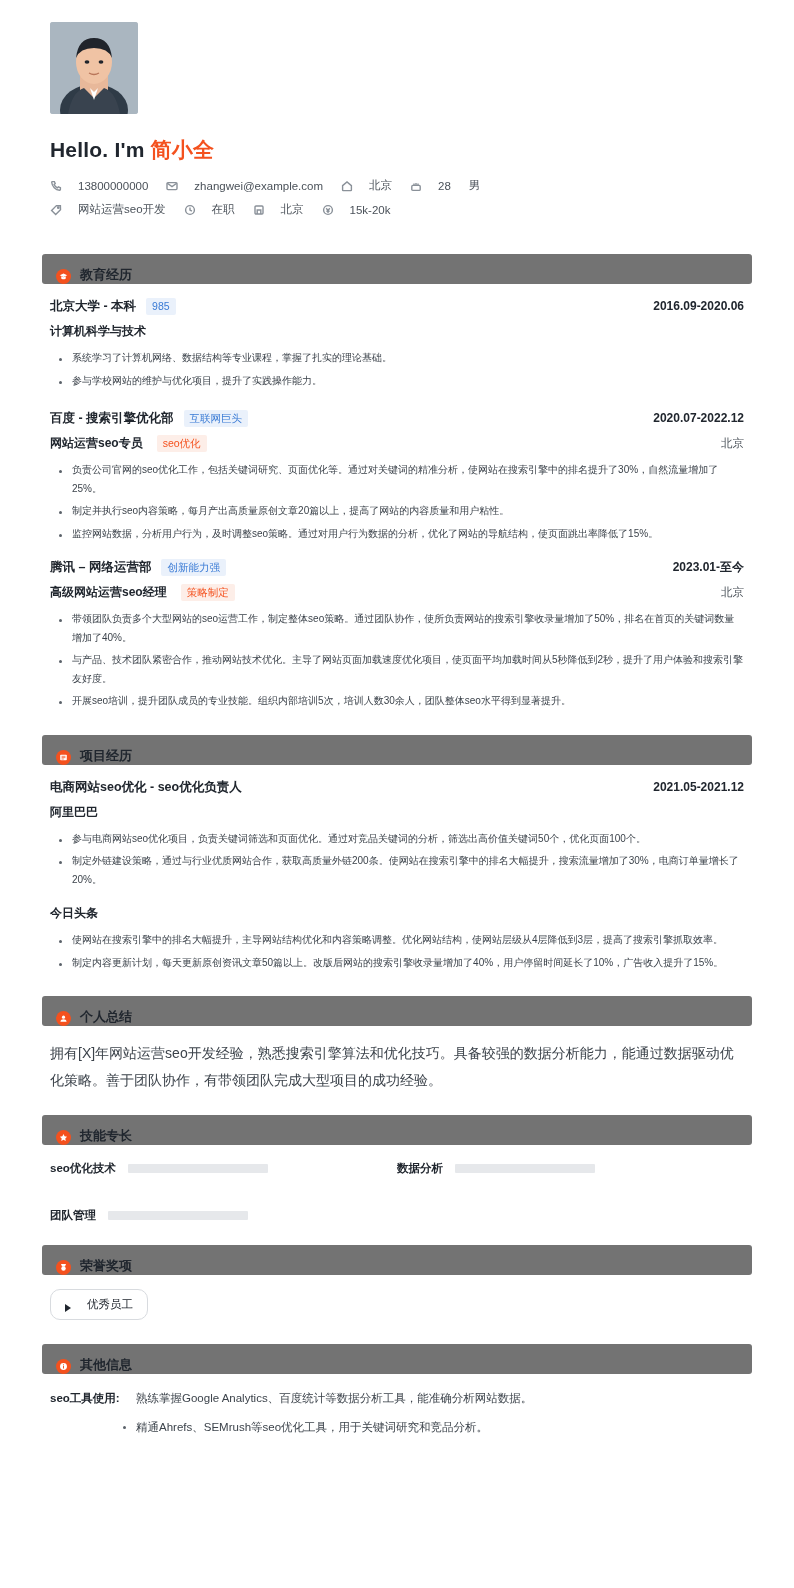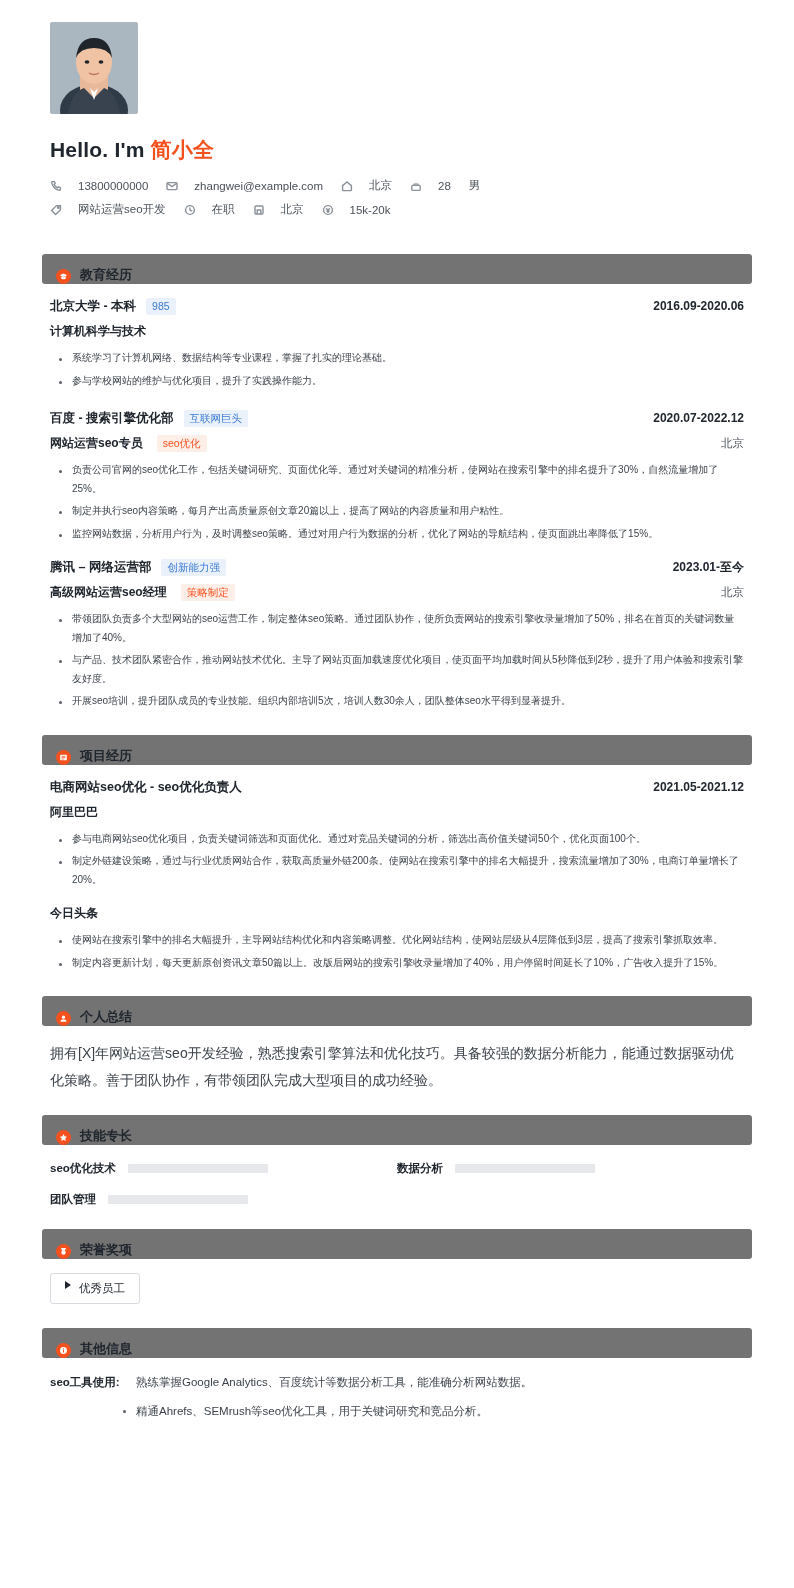--- a/index.html
+++ b/index.html
@@ -204,21 +204,21 @@
     line-height: 1.95;
     color: #3c434b;
     padding: 14px 8px 2px 8px;
   }
 
   
   .skills {
     display: flex;
     flex-wrap: wrap;
     padding: 16px 8px 4px 8px;
-    row-gap: 16px;
+    row-gap: 32px;
   }
   .skill {
     width: 50%;
     display: flex;
     align-items: center;
     gap: 12px;
     box-sizing: border-box;
     padding-right: 40px;
   }
   .skill-label {
@@ -239,24 +239,24 @@
     height: 100%;
     background: #f4511e;
   }
 
   
   .honors {
     padding: 14px 8px 6px 8px;
   }
   .honor-chip {
     display: inline-flex;
-    align-items: flex-start;
-    gap: 8px;
+    align-items: flex-end;
+    gap: 16px;
     border: 1px solid #d8dbdf;
-    border-radius: 3px;
+    border-radius: 10px;
     padding: 7px 14px;
     font-size: 11.5px;
     color: #20262e;
     background: #fff;
   }
   .tri {
     width: 0; height: 0;
     border-left: 6px solid #20262e;
     border-top: 4px solid transparent;
     border-bottom: 4px solid transparent;

